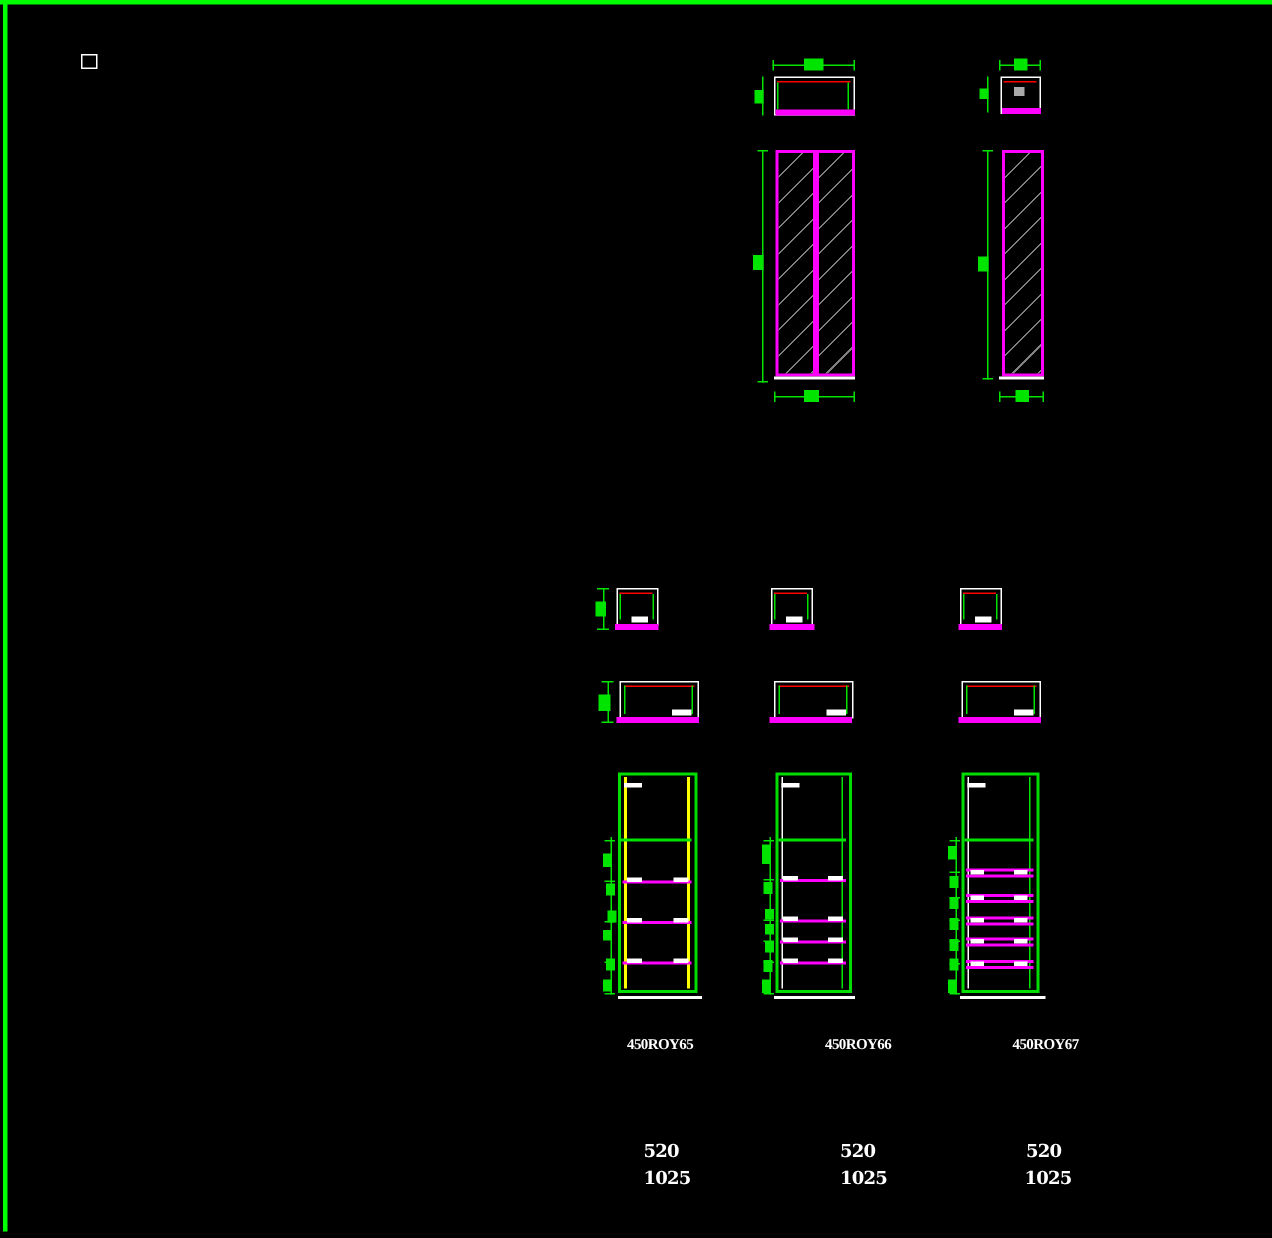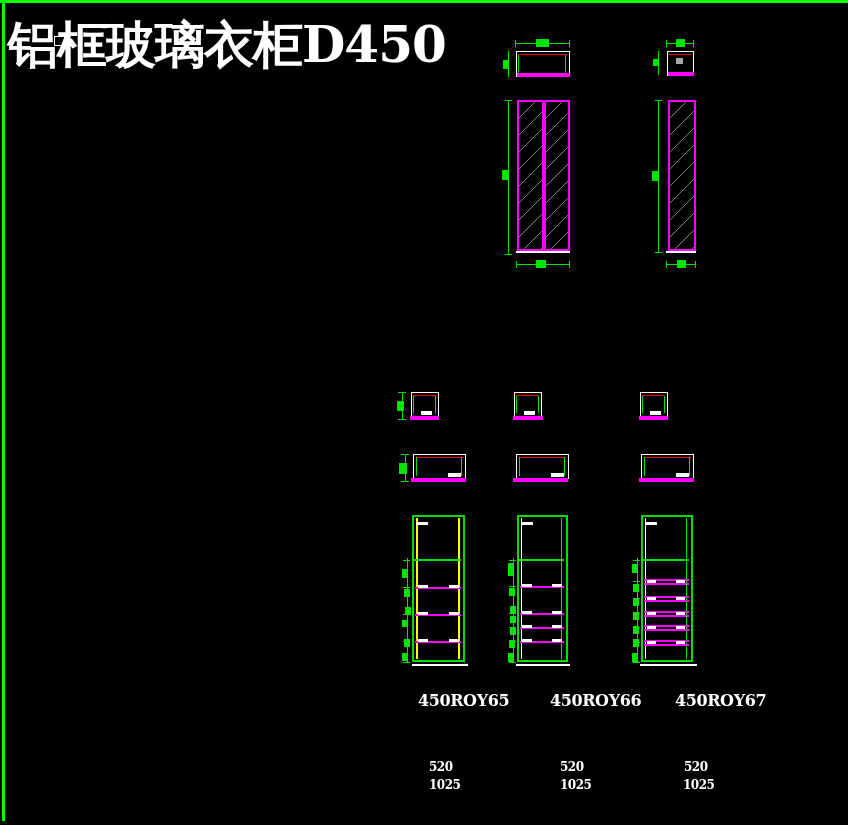--- a/index.html
+++ b/index.html
@@ -13,32 +13,31 @@
   .r{background:#ff0000;}
   .y{background:#ffff00;}
   .gray{background:#a9a9a9;}
   .wrect{border:1px solid #ffffff;background:transparent;}
   .grect{border:2px solid #00dd00;background:transparent;}
   .mrect{border:2px solid #ff00ff;background:#000;}
   .hatch{background:repeating-linear-gradient(135deg,transparent 0 11px,rgba(150,150,150,.85) 11px 12px);}
   .cadtext{color:#ffffff;font-family:"DejaVu Serif",serif;font-weight:bold;white-space:nowrap;}
   .title{color:#ffffff;font-family:"DejaVu Serif",serif;font-weight:bold;font-size:50px;
          line-height:54px;letter-spacing:-1px;}
-  .code{font-size:16px;letter-spacing:-0.4px;}
+  .code{font-size:10px;letter-spacing:-0.4px;font-family:Liberation Serif, serif;}
   .num{font-size:12px;letter-spacing:-0.5px;}
 </style>
 </head>
 <body>
 
 <div id="canvas">
 
   <div class="abs gl" style="left:0;top:0;width:848px;height:3px;"></div>
   <div class="abs gl" style="left:2px;top:0;width:3px;height:821px;"></div>
 
-  <div class="abs title" style="left:8px;top:18px;">铝框玻璃衣柜D450</div>
   <div class="abs" style="left:54px;top:36px;width:9px;height:8px;border:1px solid #fff;"></div>
 
   <div class="abs" style="left:0;top:0;">
     <div class="abs g" style="left:515px;top:43px;width:55px;height:1px;"></div>
     <div class="abs g" style="left:515px;top:40px;width:1px;height:7px;"></div>
     <div class="abs g" style="left:569px;top:40px;width:1px;height:7px;"></div>
     <div class="abs g" style="left:536px;top:39px;width:13px;height:8px;"></div>
     <div class="abs wrect" style="left:516px;top:51px;width:52px;height:24px;"></div>
     <div class="abs r" style="left:518px;top:54px;width:49px;height:1px;"></div>
     <div class="abs g" style="left:518px;top:55px;width:1px;height:18px;"></div>

